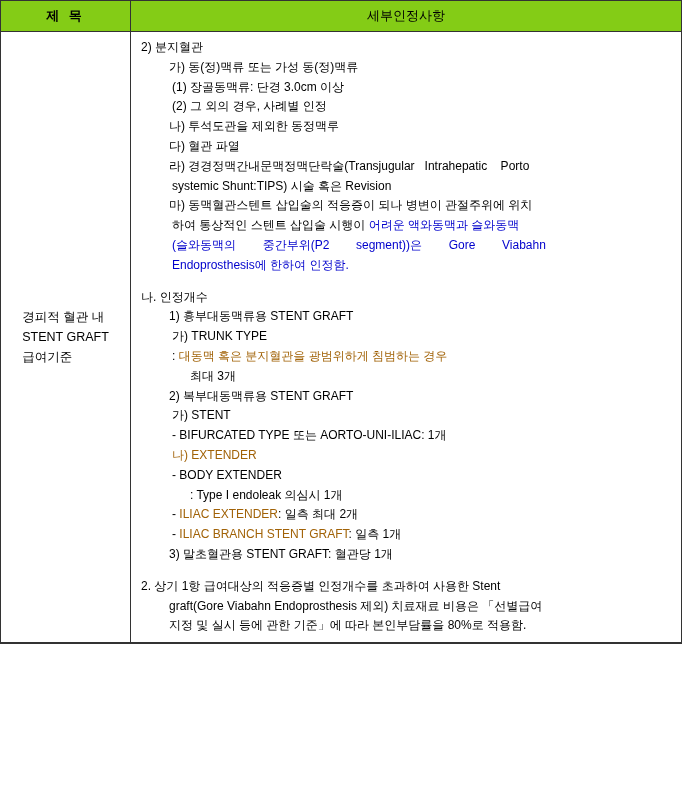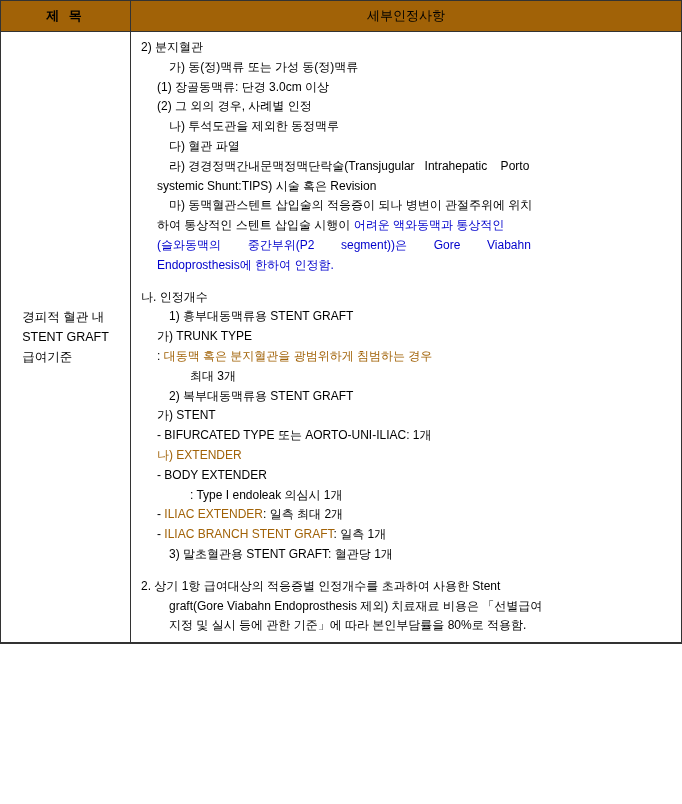--- a/index.html
+++ b/index.html
@@ -28,21 +28,21 @@
       vertical-align: middle;
     }
     .col-right {
       flex: 1;
       padding: 6px 10px;
       line-height: 1.65;
     }
     .header-row {
       display: flex;
       border-bottom: 1.5px solid #333;
-      background: #a16207;
+      background: #84cc16;
     }
     .header-left {
       width: 130px;
       min-width: 130px;
       border-right: 1.5px solid #333;
       text-align: center;
       padding: 6px 4px;
       font-weight: bold;
       font-size: 13px;
       letter-spacing: 3px;
@@ -59,21 +59,21 @@
       border-bottom: 1.5px solid #333;
     }
     .content-block {
       font-size: 12px;
       line-height: 1.65;
     }
     .red { color: #a16207; }
     .blue { color: #0000cc; }
     .indent0 { margin-left: 0px; }
     .indent1 { margin-left: 28px; }
-    .indent2 { margin-left: 16px; }
+    .indent2 { margin-left: 31px; }
     .indent3 { margin-left: 49px; }
     p { margin: 0; }
     .section-gap2 { margin-top: 12px; }
   </style>
 </head>
 <body>
 
 <div class="table-wrapper">
   <div style="display:flex; flex-direction:column; width:100%;">
 
@@ -93,21 +93,21 @@
 
           <p class="indent0">2) 분지혈관</p>
           <p class="indent1">가) 동(정)맥류 또는 가성 동(정)맥류</p>
           <p class="indent2">(1) 장골동맥류: 단경 3.0cm 이상</p>
           <p class="indent2">(2) 그 외의 경우, 사례별 인정</p>
           <p class="indent1">나) 투석도관을 제외한 동정맥루</p>
           <p class="indent1">다) 혈관 파열</p>
           <p class="indent1">라) 경경정맥간내문맥정맥단락술(Transjugular&nbsp;&nbsp; Intrahepatic&nbsp;&nbsp;&nbsp; Porto</p>
           <p class="indent2">systemic Shunt:TIPS) 시술 혹은 Revision</p>
           <p class="indent1">마) 동맥혈관스텐트 삽입술의 적응증이 되나 병변이 관절주위에 위치</p>
-          <p class="indent2">하여 통상적인 스텐트 삽입술 시행이 <span class="blue">어려운 액와동맥과 통상적인</span></p>
+          <p class="indent2">하여 통상적인 스텐트 삽입술 시행이 <span class="blue">어려운 액와동맥과 슬와동맥</span></p>
           <p class="indent2"><span class="blue">(슬와동맥의&nbsp;&nbsp;&nbsp;&nbsp;&nbsp;&nbsp;&nbsp; 중간부위(P2&nbsp;&nbsp;&nbsp;&nbsp;&nbsp;&nbsp;&nbsp; segment))은&nbsp;&nbsp;&nbsp;&nbsp;&nbsp;&nbsp;&nbsp; Gore&nbsp;&nbsp;&nbsp;&nbsp;&nbsp;&nbsp;&nbsp; Viabahn</span></p>
           <p class="indent2"><span class="blue">Endoprosthesis에 한하여 인정함.</span></p>
 
           <p class="indent0 section-gap2">나. 인정개수</p>
           <p class="indent1">1) 흉부대동맥류용 STENT GRAFT</p>
           <p class="indent2">가) TRUNK TYPE</p>
           <p class="indent2">: <span class="red">대동맥 혹은 분지혈관을 광범위하게 침범하는 경우</span></p>
           <p class="indent3">최대 3개</p>
           <p class="indent1">2) 복부대동맥류용 STENT GRAFT</p>
           <p class="indent2">가) STENT</p>

